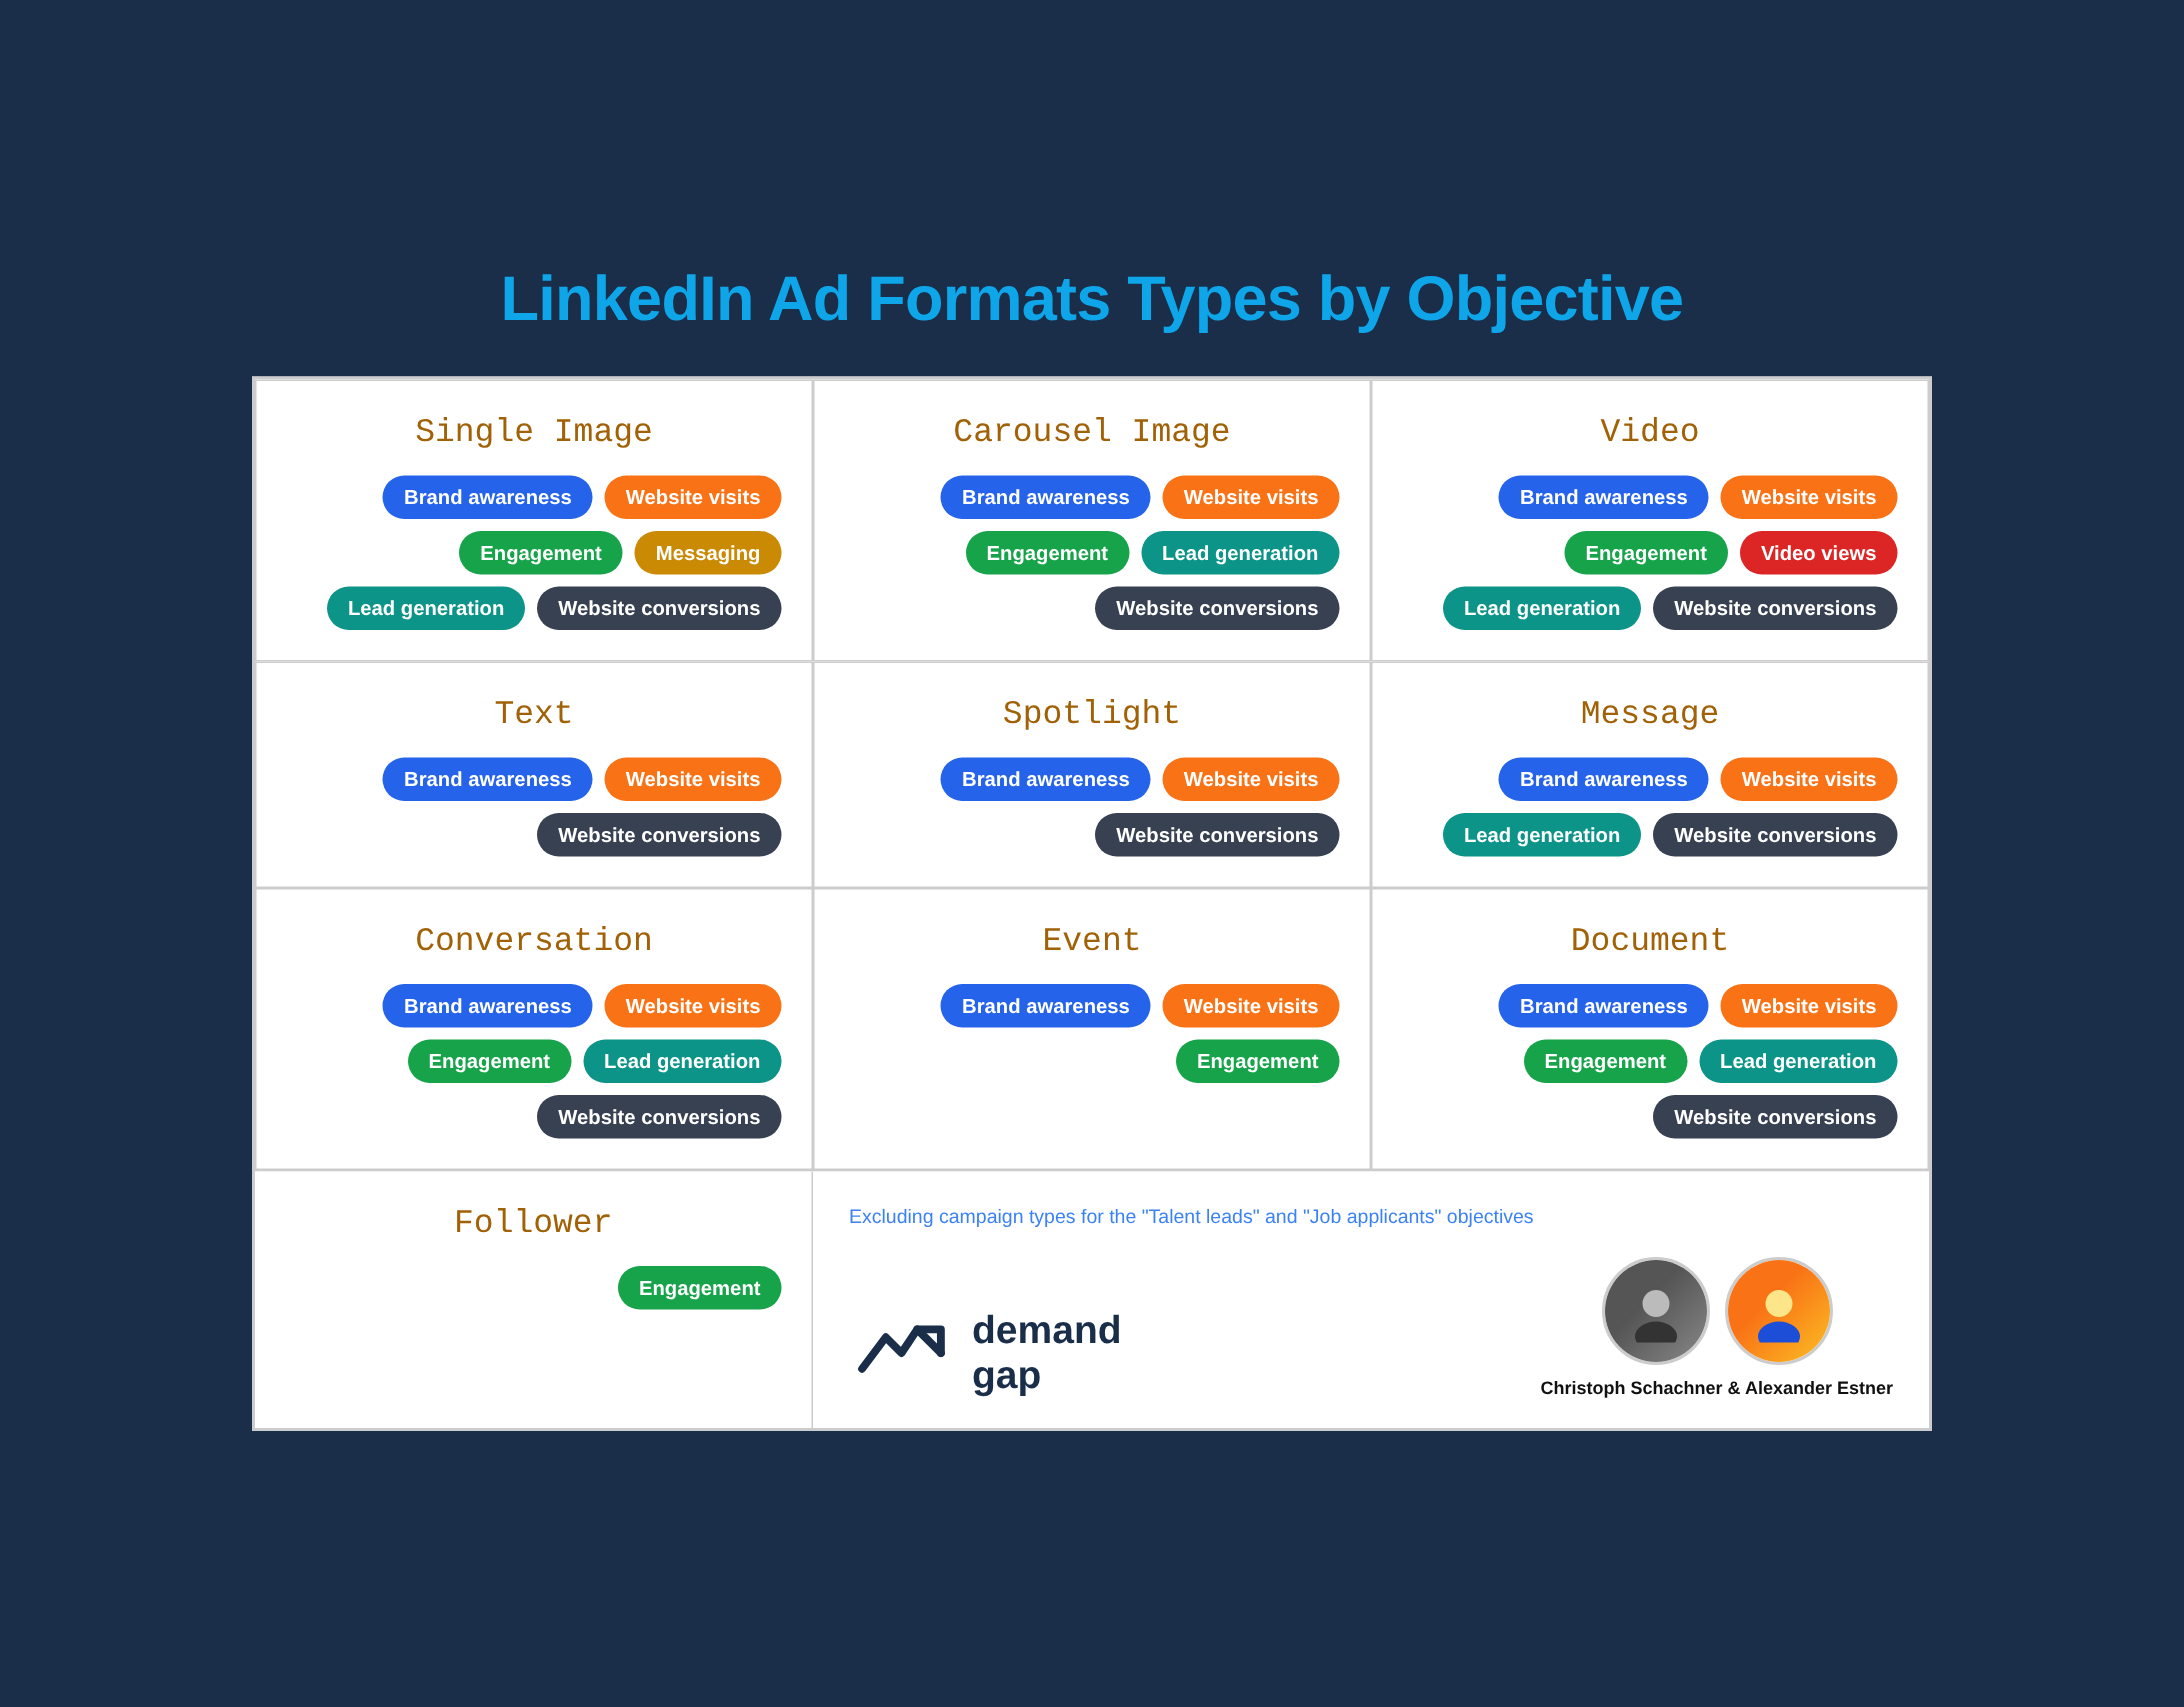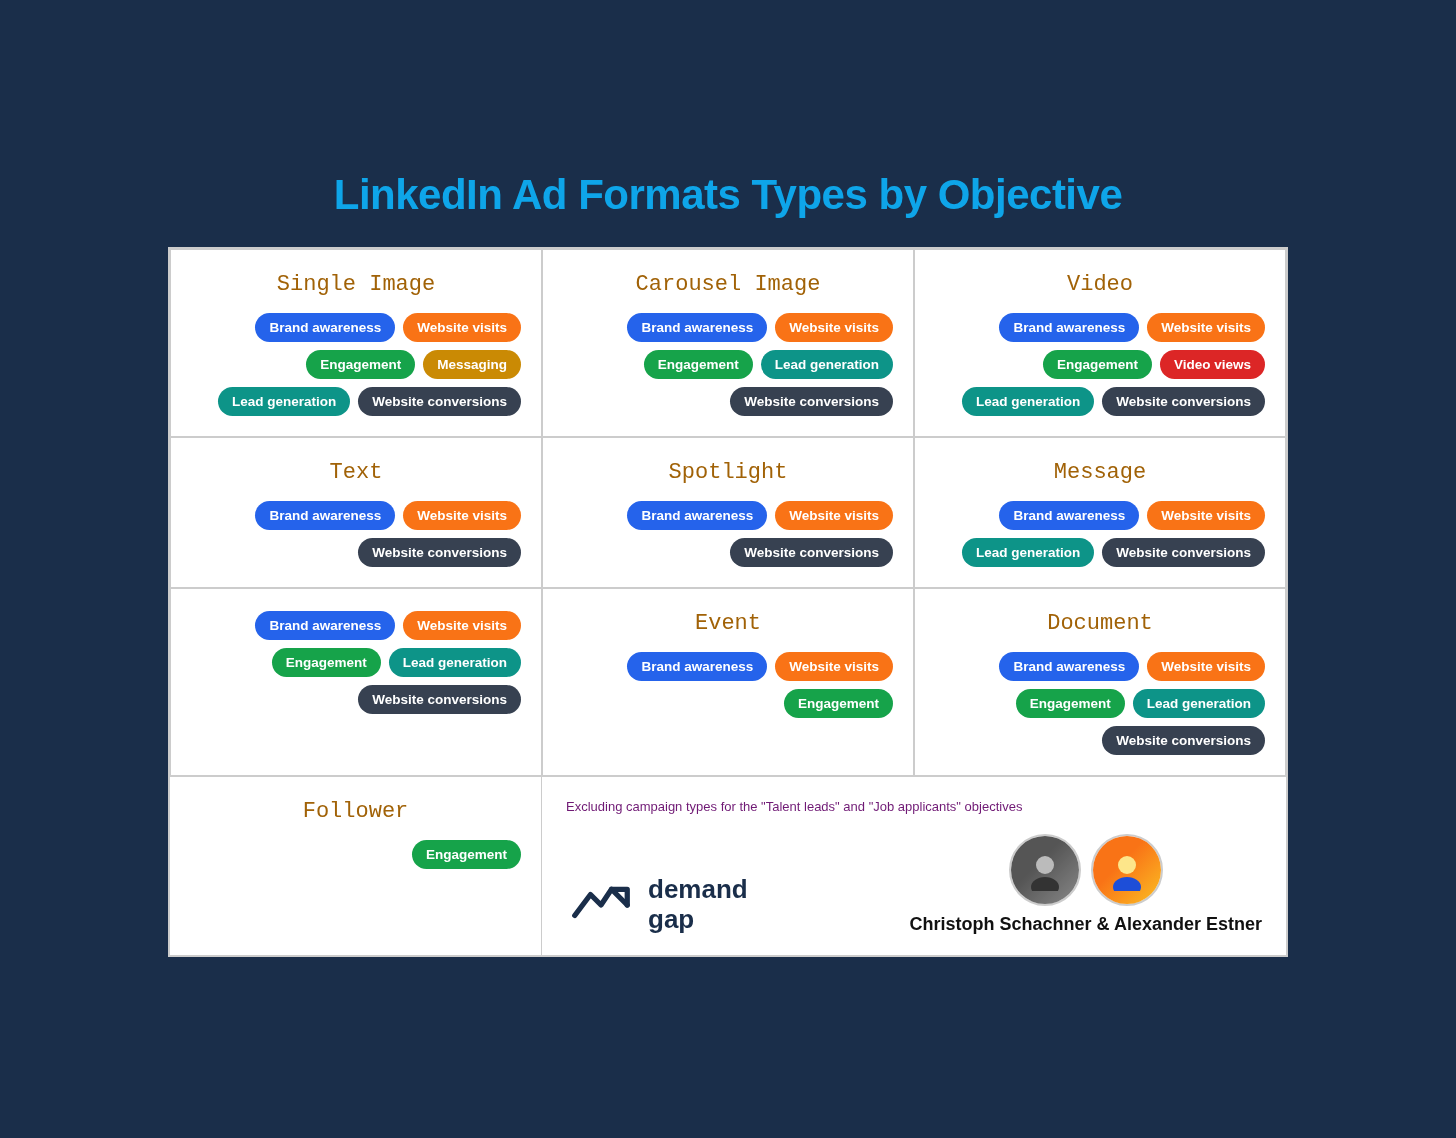--- a/index.html
+++ b/index.html
@@ -80,21 +80,21 @@
     }
     .bottom-right {
       padding: 22px 24px 20px;
       background: white;
       display: flex;
       flex-direction: column;
       justify-content: space-between;
     }
     .disclaimer {
       font-size: 13px;
-      color: #701a75;
+      color: #3b82f6;
       margin-bottom: 20px;
     }
     .branding-row {
       display: flex;
       align-items: flex-end;
       justify-content: space-between;
     }
     .logo-area {
       display: flex;
       align-items: center;
@@ -141,21 +141,21 @@
       width: 100%;
       height: 100%;
       background: linear-gradient(135deg, #f97316 40%, #fbbf24 100%);
       display: flex;
       align-items: center;
       justify-content: center;
       color: white;
       font-size: 28px;
     }
     .author-name {
-      font-size: 18px;
+      font-size: 12px;
       font-weight: 700;
       color: #111;
       text-align: center;
     }
   </style>
 </head>
 <body>
 
 <div class="container">
   <h1 class="main-title">LinkedIn Ad Formats Types by Objective</h1>
@@ -213,20 +213,21 @@
       <div class="cell">
         <div class="cell-title">Message</div>
         <div class="tags">
           <span class="tag tag-blue">Brand awareness</span>
           <span class="tag tag-orange">Website visits</span>
           <span class="tag tag-teal">Lead generation</span>
           <span class="tag tag-dark">Website conversions</span>
         </div>
       </div>
       <div class="cell">
+        <div class="cell-title">Conversation</div>
         <div class="tags">
           <span class="tag tag-blue">Brand awareness</span>
           <span class="tag tag-orange">Website visits</span>
           <span class="tag tag-green">Engagement</span>
           <span class="tag tag-teal">Lead generation</span>
           <span class="tag tag-dark">Website conversions</span>
         </div>
       </div>
       <div class="cell">
         <div class="cell-title">Event</div>

